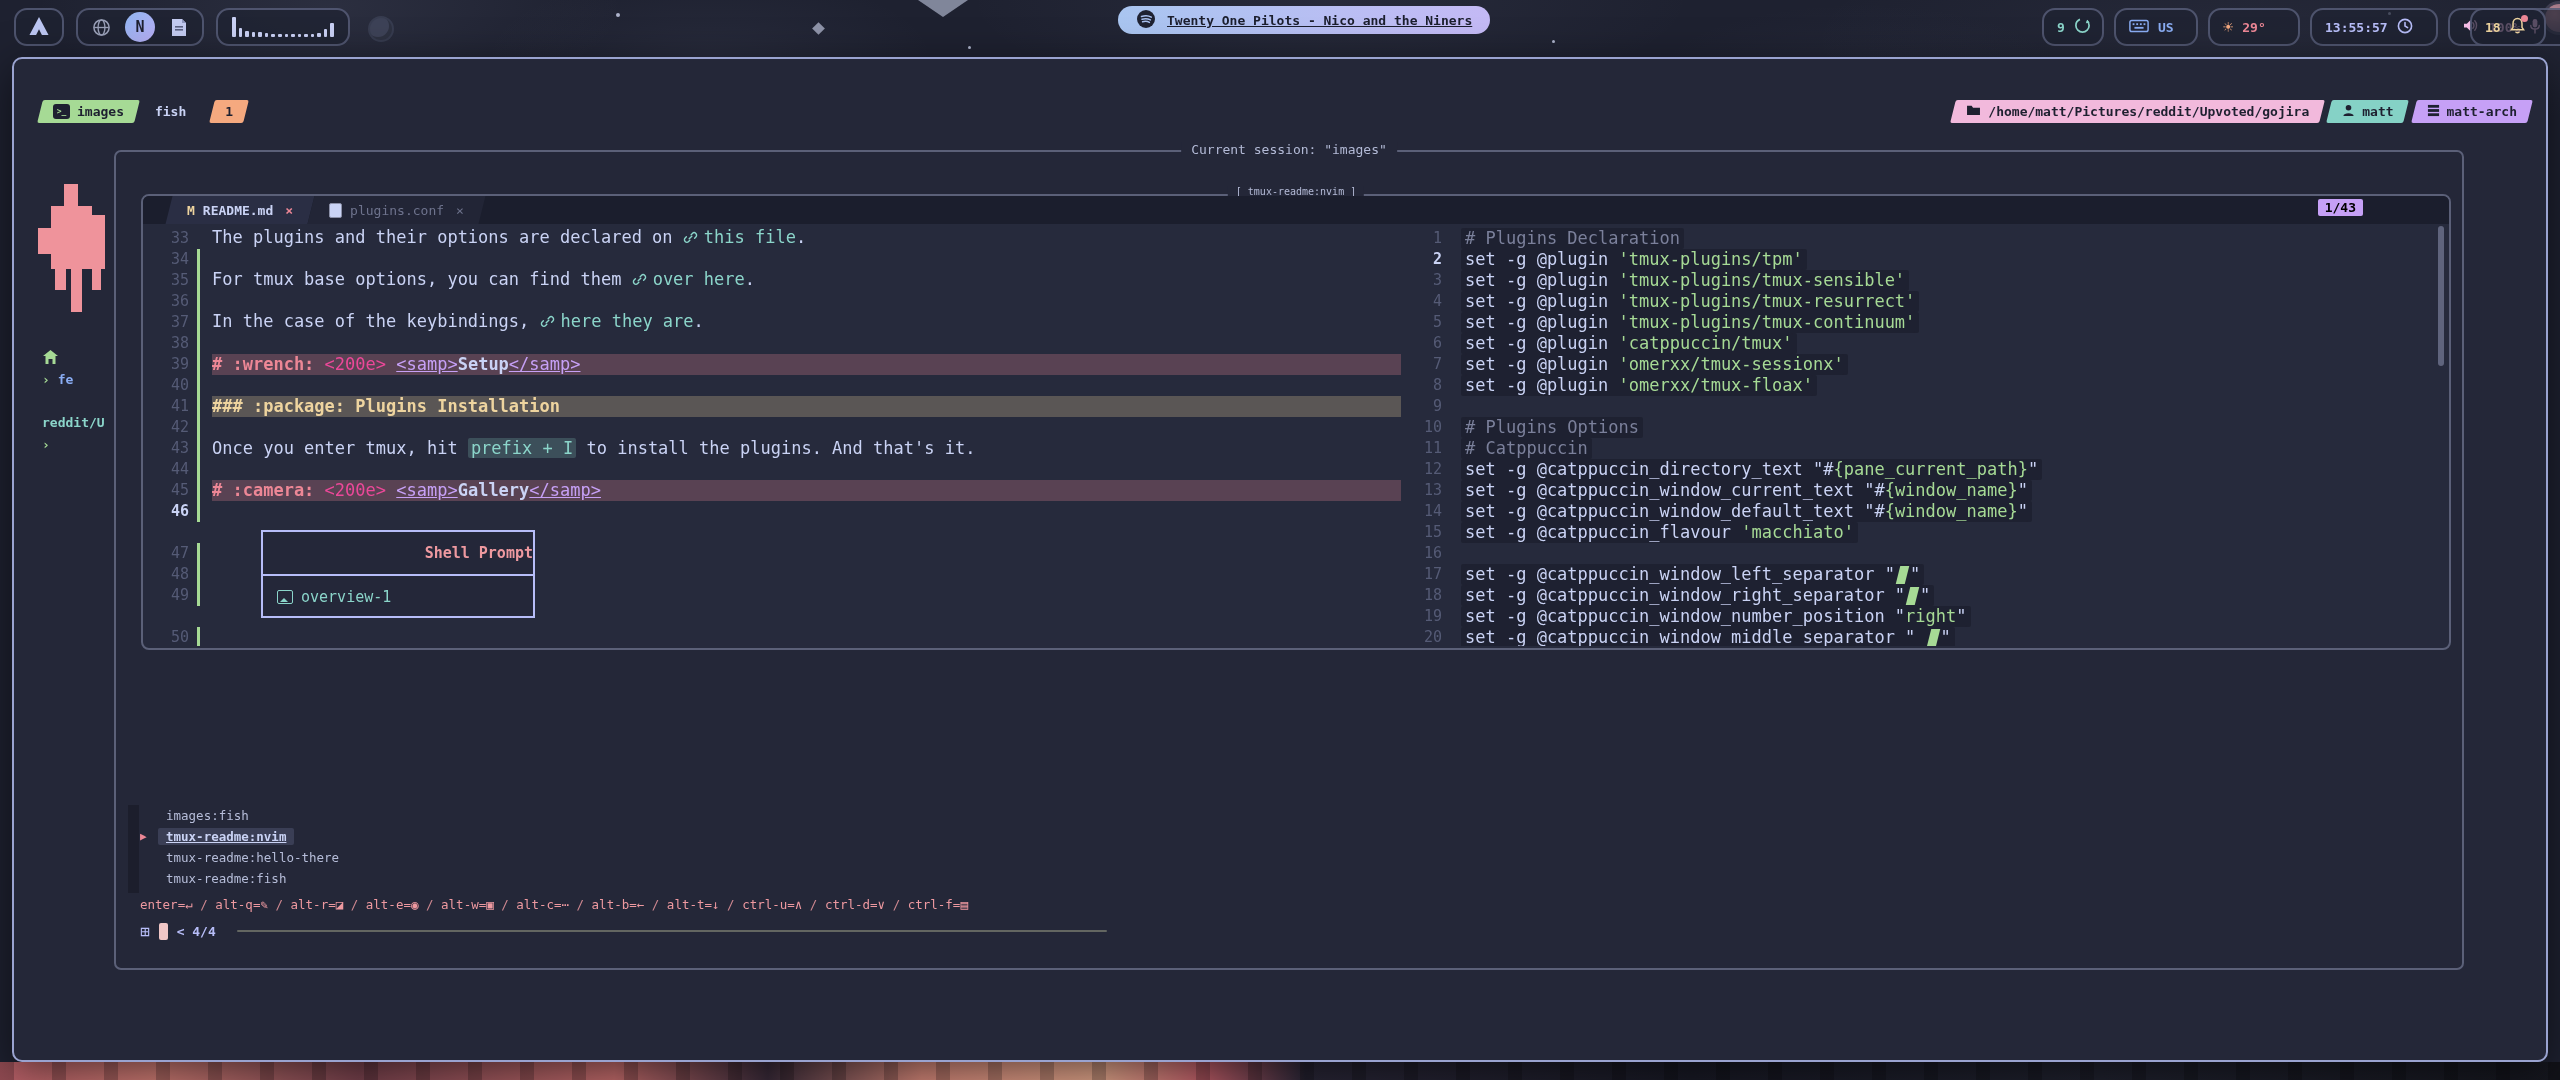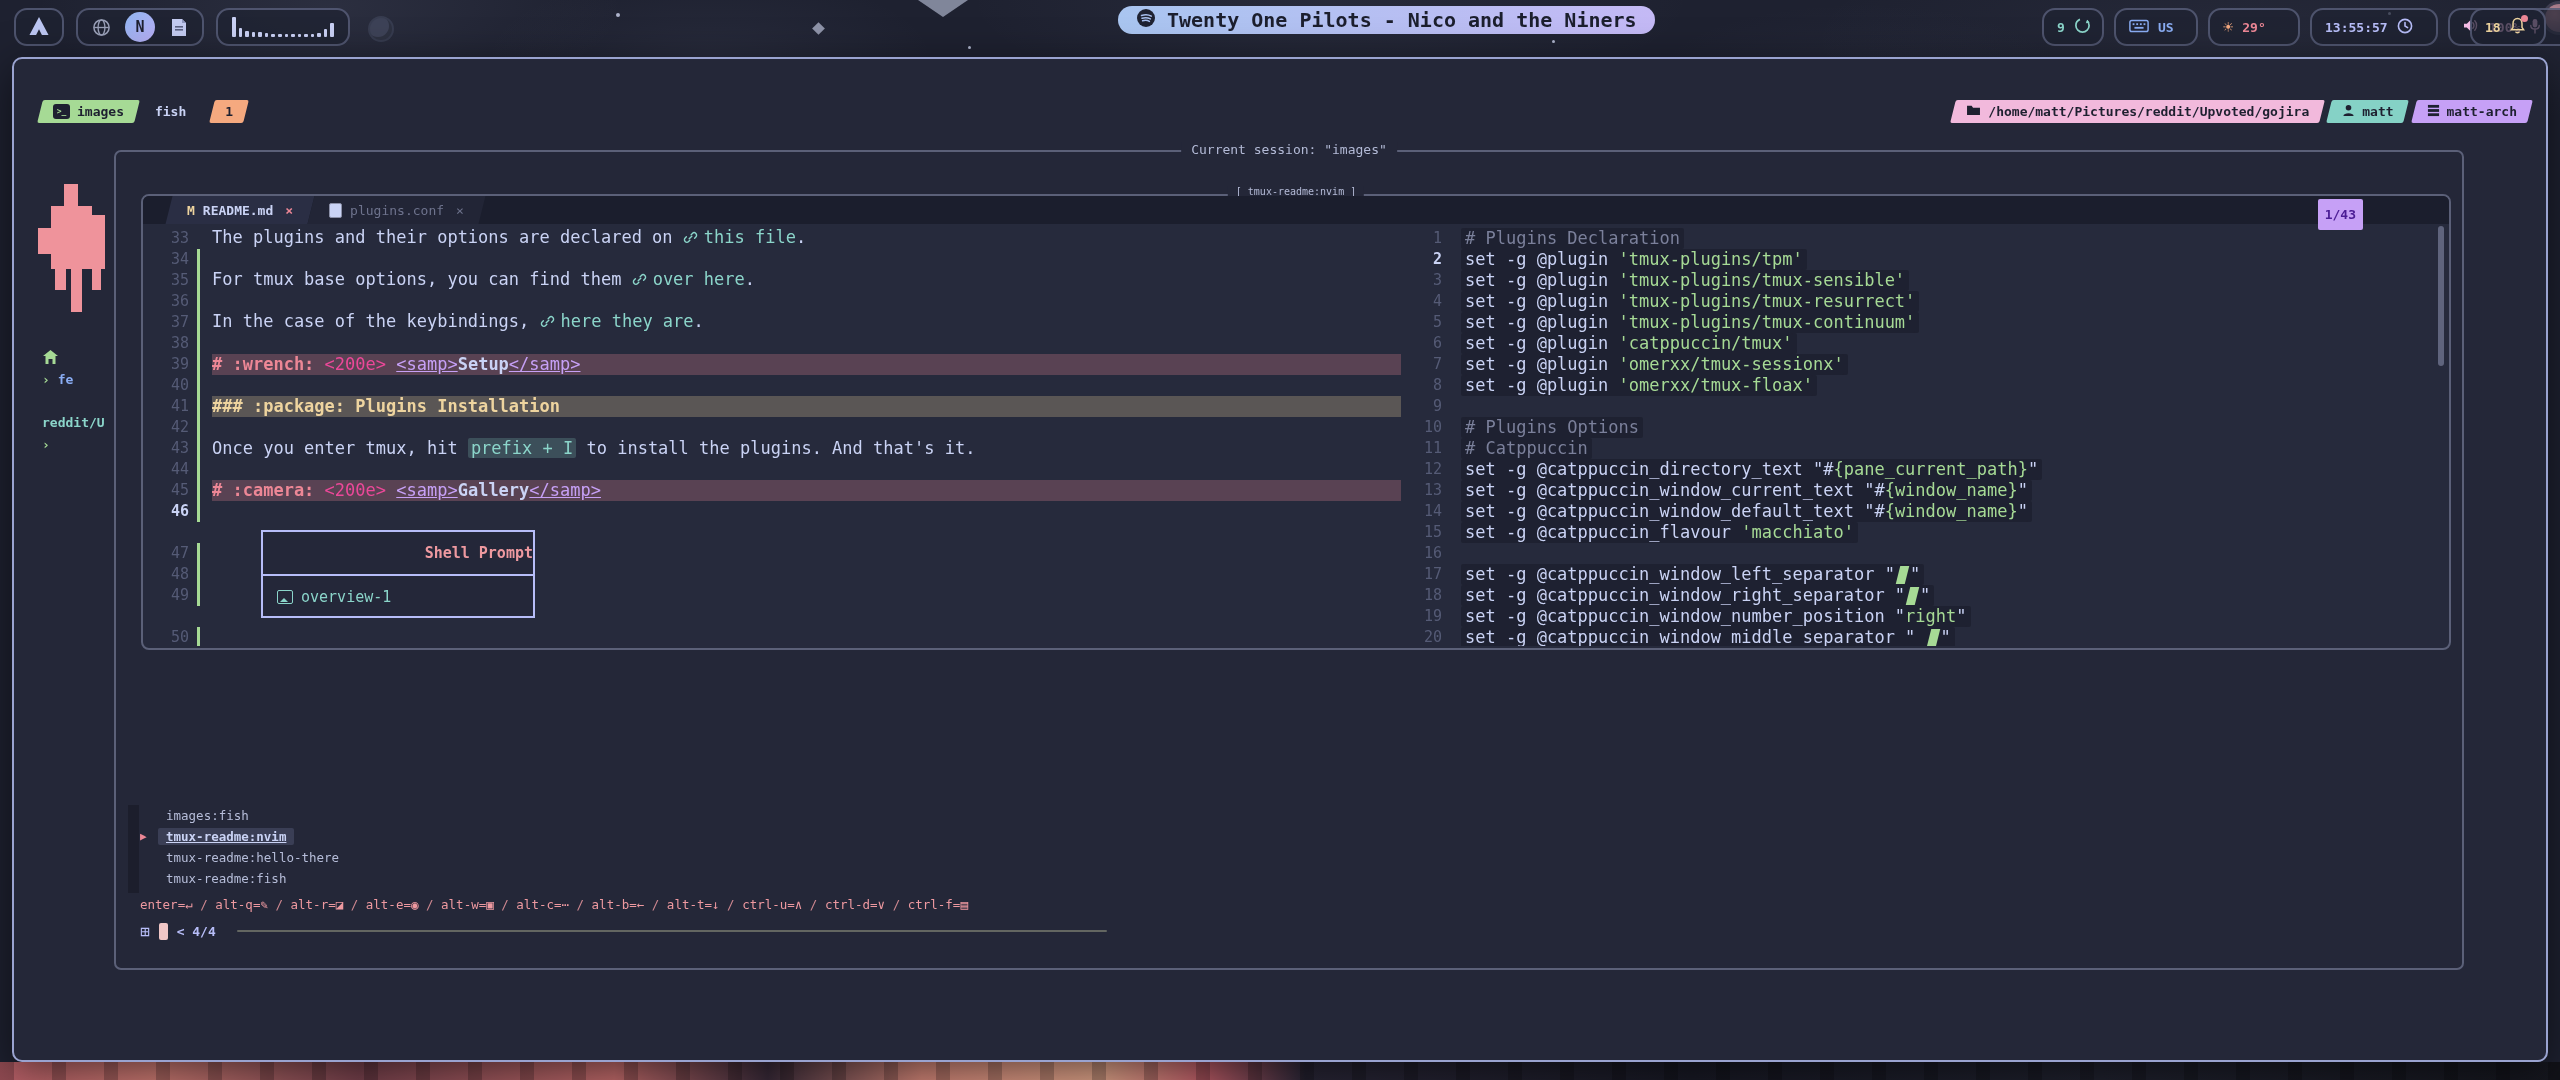--- a/index.html
+++ b/index.html
@@ -35,22 +35,22 @@
   .pill{position:absolute;top:8px;height:38px;border-radius:13px;
     background:rgba(31,34,50,.72);border:2px solid rgba(118,124,158,.55);
     display:flex;align-items:center;gap:9px;padding:0 13px;box-sizing:border-box;
     color:#cad3f5;font-size:13px;font-weight:bold;}
   .dockico{width:20px;height:20px;display:flex;align-items:center;justify-content:center;}
   .ncirc{width:30px;height:30px;border-radius:50%;background:linear-gradient(135deg,#8fb5f0,#b9aef5);
     display:flex;align-items:center;justify-content:center;color:#1e2030;font-weight:bold;font-size:15px;}
   .viz{display:flex;align-items:flex-end;gap:3px;height:38px;padding:0 14px 7px 14px;}
   .vbar{width:5px;background:#c9d0f4;border-radius:1px;}
   .music{left:1118px;top:6px;height:28px;border-radius:14px;border:none;
-    background:linear-gradient(90deg,#a9c5f0,#c4b9f5);color:#1c1f2e;font-size:20px;font-weight:bold;
-    display:flex;align-items:center;gap:11px;padding:0 18px;position:absolute;}
+    background:linear-gradient(90deg,#a9c5f0,#c4b9f5);color:#1c1f2e;font-size:13px;font-weight:bold;
+    display:flex;align-items:center;gap:11px;padding:0 18px;position:absolute;text-decoration:underline;}
   .ic{display:inline-block;vertical-align:middle;}
   .dotred{width:7px;height:7px;border-radius:50%;background:#ed8796;position:absolute;}
 
   
   .window{position:absolute;left:12px;top:57px;width:2536px;height:1005px;
     background:#242738;border:2px solid #9aa3d0;border-radius:10px;box-sizing:border-box;
     box-shadow:0 12px 44px rgba(0,0,0,.55);}
   
   .tmuxbar{position:absolute;left:26px;right:16px;top:40px;height:25px;display:flex;align-items:center;font-size:13px;font-weight:bold;}
   .chip{position:relative;height:23px;display:flex;align-items:center;gap:7px;padding:0 13px;color:#1e2030;}
@@ -90,21 +90,21 @@
   .tab>*{position:relative;z-index:1;}
   .tab.active::before{background:#2a2e44;}
   .tab.active{color:#cad3f5;font-weight:bold;}
   .tab.inactive::before{background:#222536;}
   .tab.inactive{color:#6e738d;}
   .tab-lead{width:26px;background:transparent;}
   .xr{color:#ed8796;font-size:13px;margin-left:4px;}
   .xg{color:#6e738d;font-size:13px;margin-left:4px;}
   .mdico{color:#eed49f;font-weight:bold;font-size:13px;}
   .fileico{width:11px;height:13px;border:1.5px solid #8b90a8;border-radius:2px;position:relative;background:#cad3f5;}
-  .pv-badge{position:absolute;right:86px;top:3px;background:#c6a0f6;color:#4c1d95;font-size:13px;font-weight:bold;padding:8px 7px;border-radius:2px;z-index:5;}
+  .pv-badge{position:absolute;right:86px;top:3px;background:#c6a0f6;color:#000000;font-size:13px;font-weight:bold;padding:1px 7px;border-radius:2px;z-index:5;}
 
   .panes{position:absolute;left:0;top:28px;right:0;bottom:2px;display:flex;overflow:hidden;}
   .pane{padding-top:4px;position:relative;}
   .pane-left{width:1258px;}
   .pane-right{margin-left:15px;flex:1;}
   .erow{display:flex;align-items:center;height:21px;font-size:17px;line-height:21px;white-space:pre;}
   .erow .ln{color:#555b76;font-size:15px;text-align:right;flex:none;}
   .pane-left .ln{width:46px;}
   .pane-right .ln{width:26px;}
   .erow.cur .ln{color:#cad3f5;font-weight:bold;}

